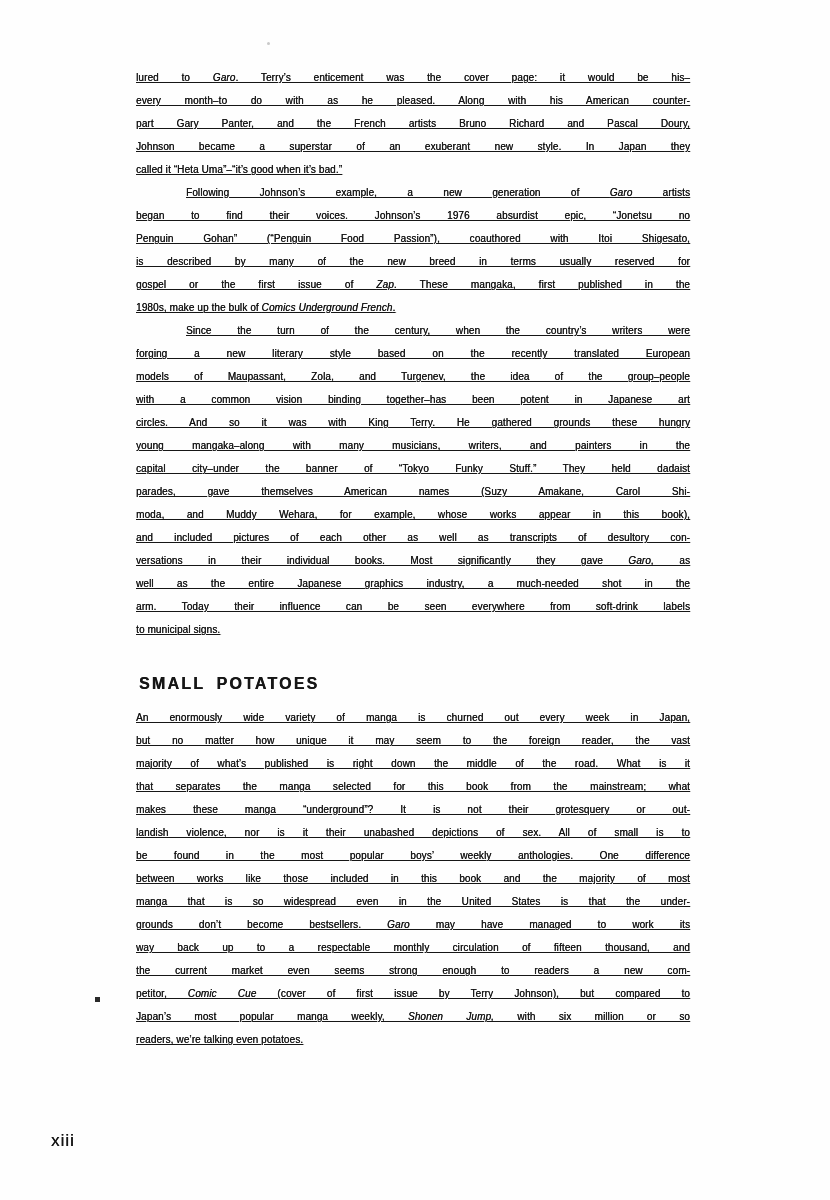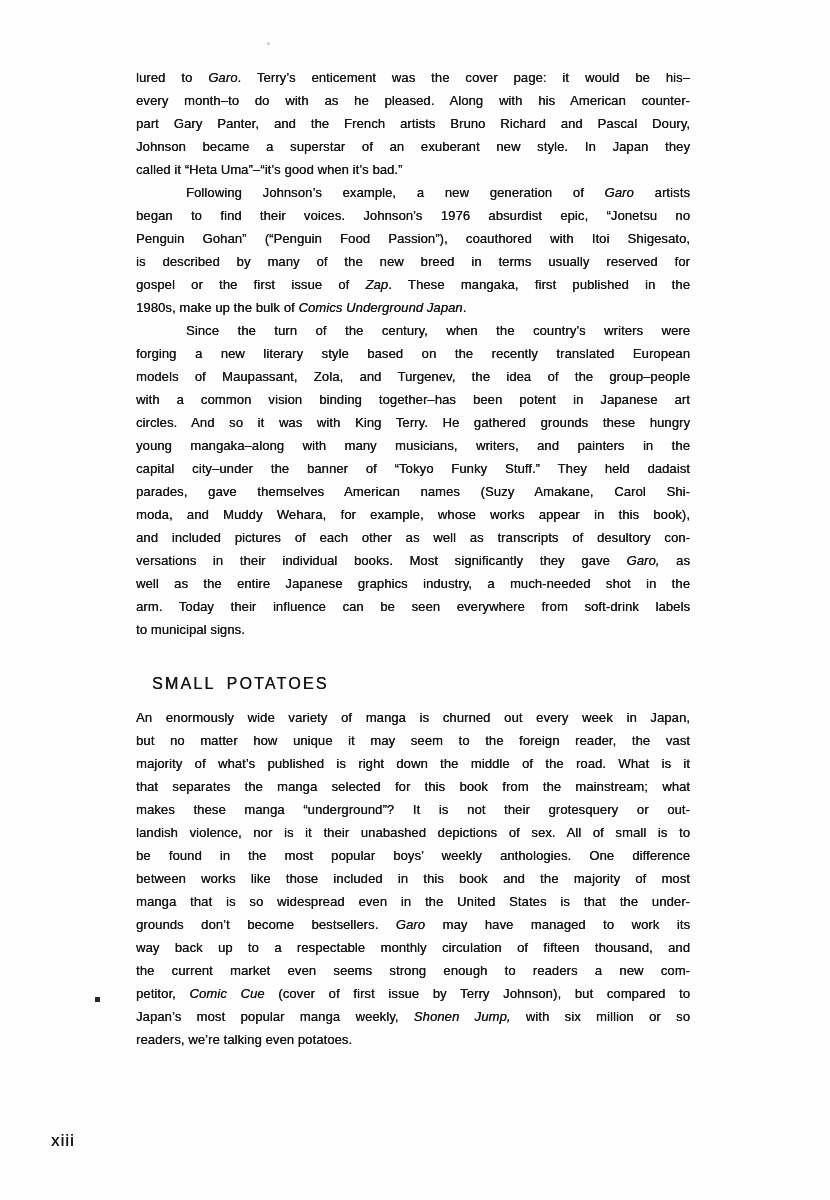--- a/index.html
+++ b/index.html
@@ -22,43 +22,44 @@
   }
   .textblock {
     position: absolute;
     left: 136px;
     top: 66px;
     width: 554px;
   }
   .line {
     height: 23px;
     line-height: 23px;
-    font-size: 13px;
+    font-size: 10px;
     letter-spacing: 0.1px;
     text-align: justify;
     text-align-last: justify;
     white-space: nowrap;
     text-shadow: 0.25px 0 0 currentColor;
+    text-decoration: underline;
   }
   .line.last {
     text-align: right;
     text-align-last: left;
   }
   .line.indent {
     padding-left: 50px;
   }
   .it {
     font-style: italic;
   }
   .heading {
-    margin: 31px 0 11px 16px;
+    margin: 31px 0 11px 3px;
     height: 23px;
     line-height: 23px;
     font-size: 16px;
-    font-weight: 400;
+    font-weight: 700;
     letter-spacing: 2.2px;
     word-spacing: 5px;
     text-shadow: 0.3px 0 0 currentColor;
   }
   .page-number {
     position: absolute;
     left: 51px;
     top: 1131px;
     font-size: 17px;
     font-weight: 400;
@@ -95,21 +96,21 @@
           <div class="line"><span class="rm">part Gary Panter, and the French artists Bruno Richard and Pascal Doury,</span></div>
           <div class="line"><span class="rm">Johnson became a superstar of an exuberant new style. In Japan they</span></div>
           <div class="line last"><span class="rm">called it “Heta Uma”–“it’s good when it’s bad.”</span></div>
         </div>
         <div class="para">
           <div class="line indent"><span class="rm">Following Johnson’s example, a new generation of </span><span class="it">Garo</span><span class="rm"> artists</span></div>
           <div class="line"><span class="rm">began to find their voices. Johnson’s 1976 absurdist epic, “Jonetsu no</span></div>
           <div class="line"><span class="rm">Penguin Gohan” (“Penguin Food Passion”), coauthored with Itoi Shigesato,</span></div>
           <div class="line"><span class="rm">is described by many of the new breed in terms usually reserved for</span></div>
           <div class="line"><span class="rm">gospel or the first issue of </span><span class="it">Zap</span><span class="rm">. These mangaka, first published in the</span></div>
-          <div class="line last"><span class="rm">1980s, make up the bulk of </span><span class="it">Comics Underground Japan</span><span class="rm">.</span></div>
+          <div class="line last"><span class="rm">1980s, make up the bulk of </span><span class="it">Comics Underground French</span><span class="rm">.</span></div>
         </div>
         <div class="para">
           <div class="line indent"><span class="rm">Since the turn of the century, when the country’s writers were</span></div>
           <div class="line"><span class="rm">forging a new literary style based on the recently translated European</span></div>
           <div class="line"><span class="rm">models of Maupassant, Zola, and Turgenev, the idea of the group–people</span></div>
           <div class="line"><span class="rm">with a common vision binding together–has been potent in Japanese art</span></div>
           <div class="line"><span class="rm">circles. And so it was with King Terry. He gathered grounds these hungry</span></div>
           <div class="line"><span class="rm">young mangaka–along with many musicians, writers, and painters in the</span></div>
           <div class="line"><span class="rm">capital city–under the banner of “Tokyo Funky Stuff.” They held dadaist</span></div>
           <div class="line"><span class="rm">parades, gave themselves American names (Suzy Amakane, Carol Shi-</span></div>

